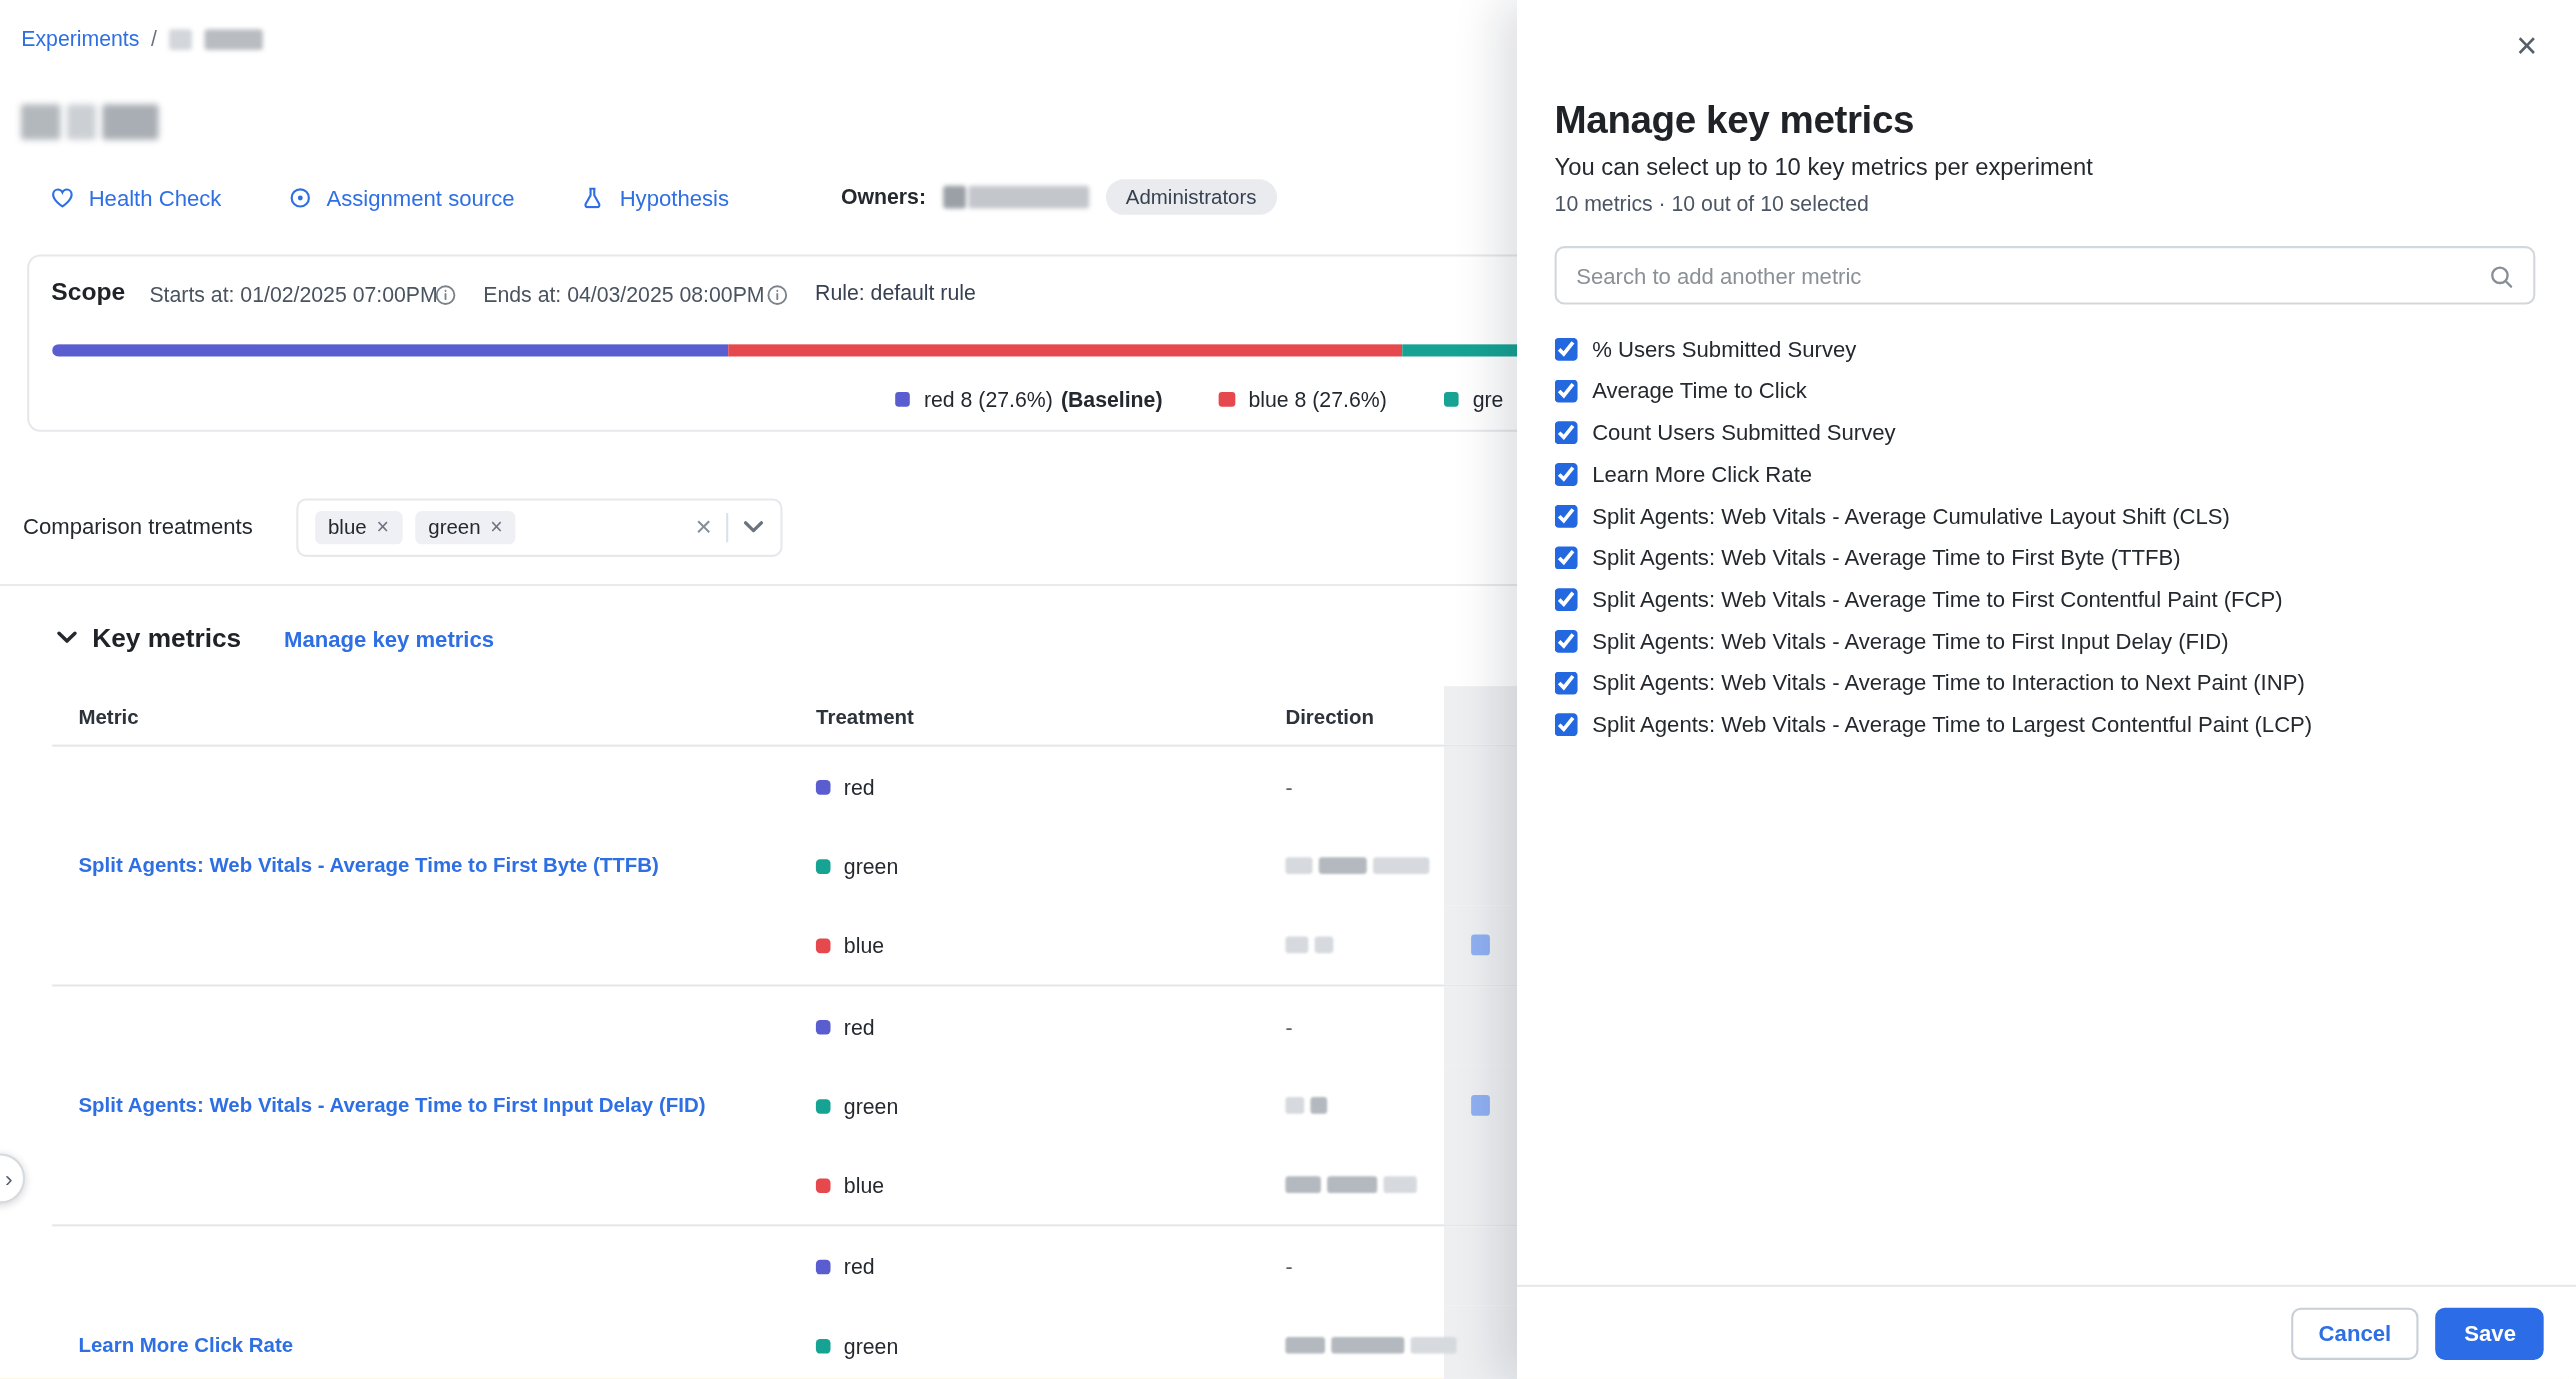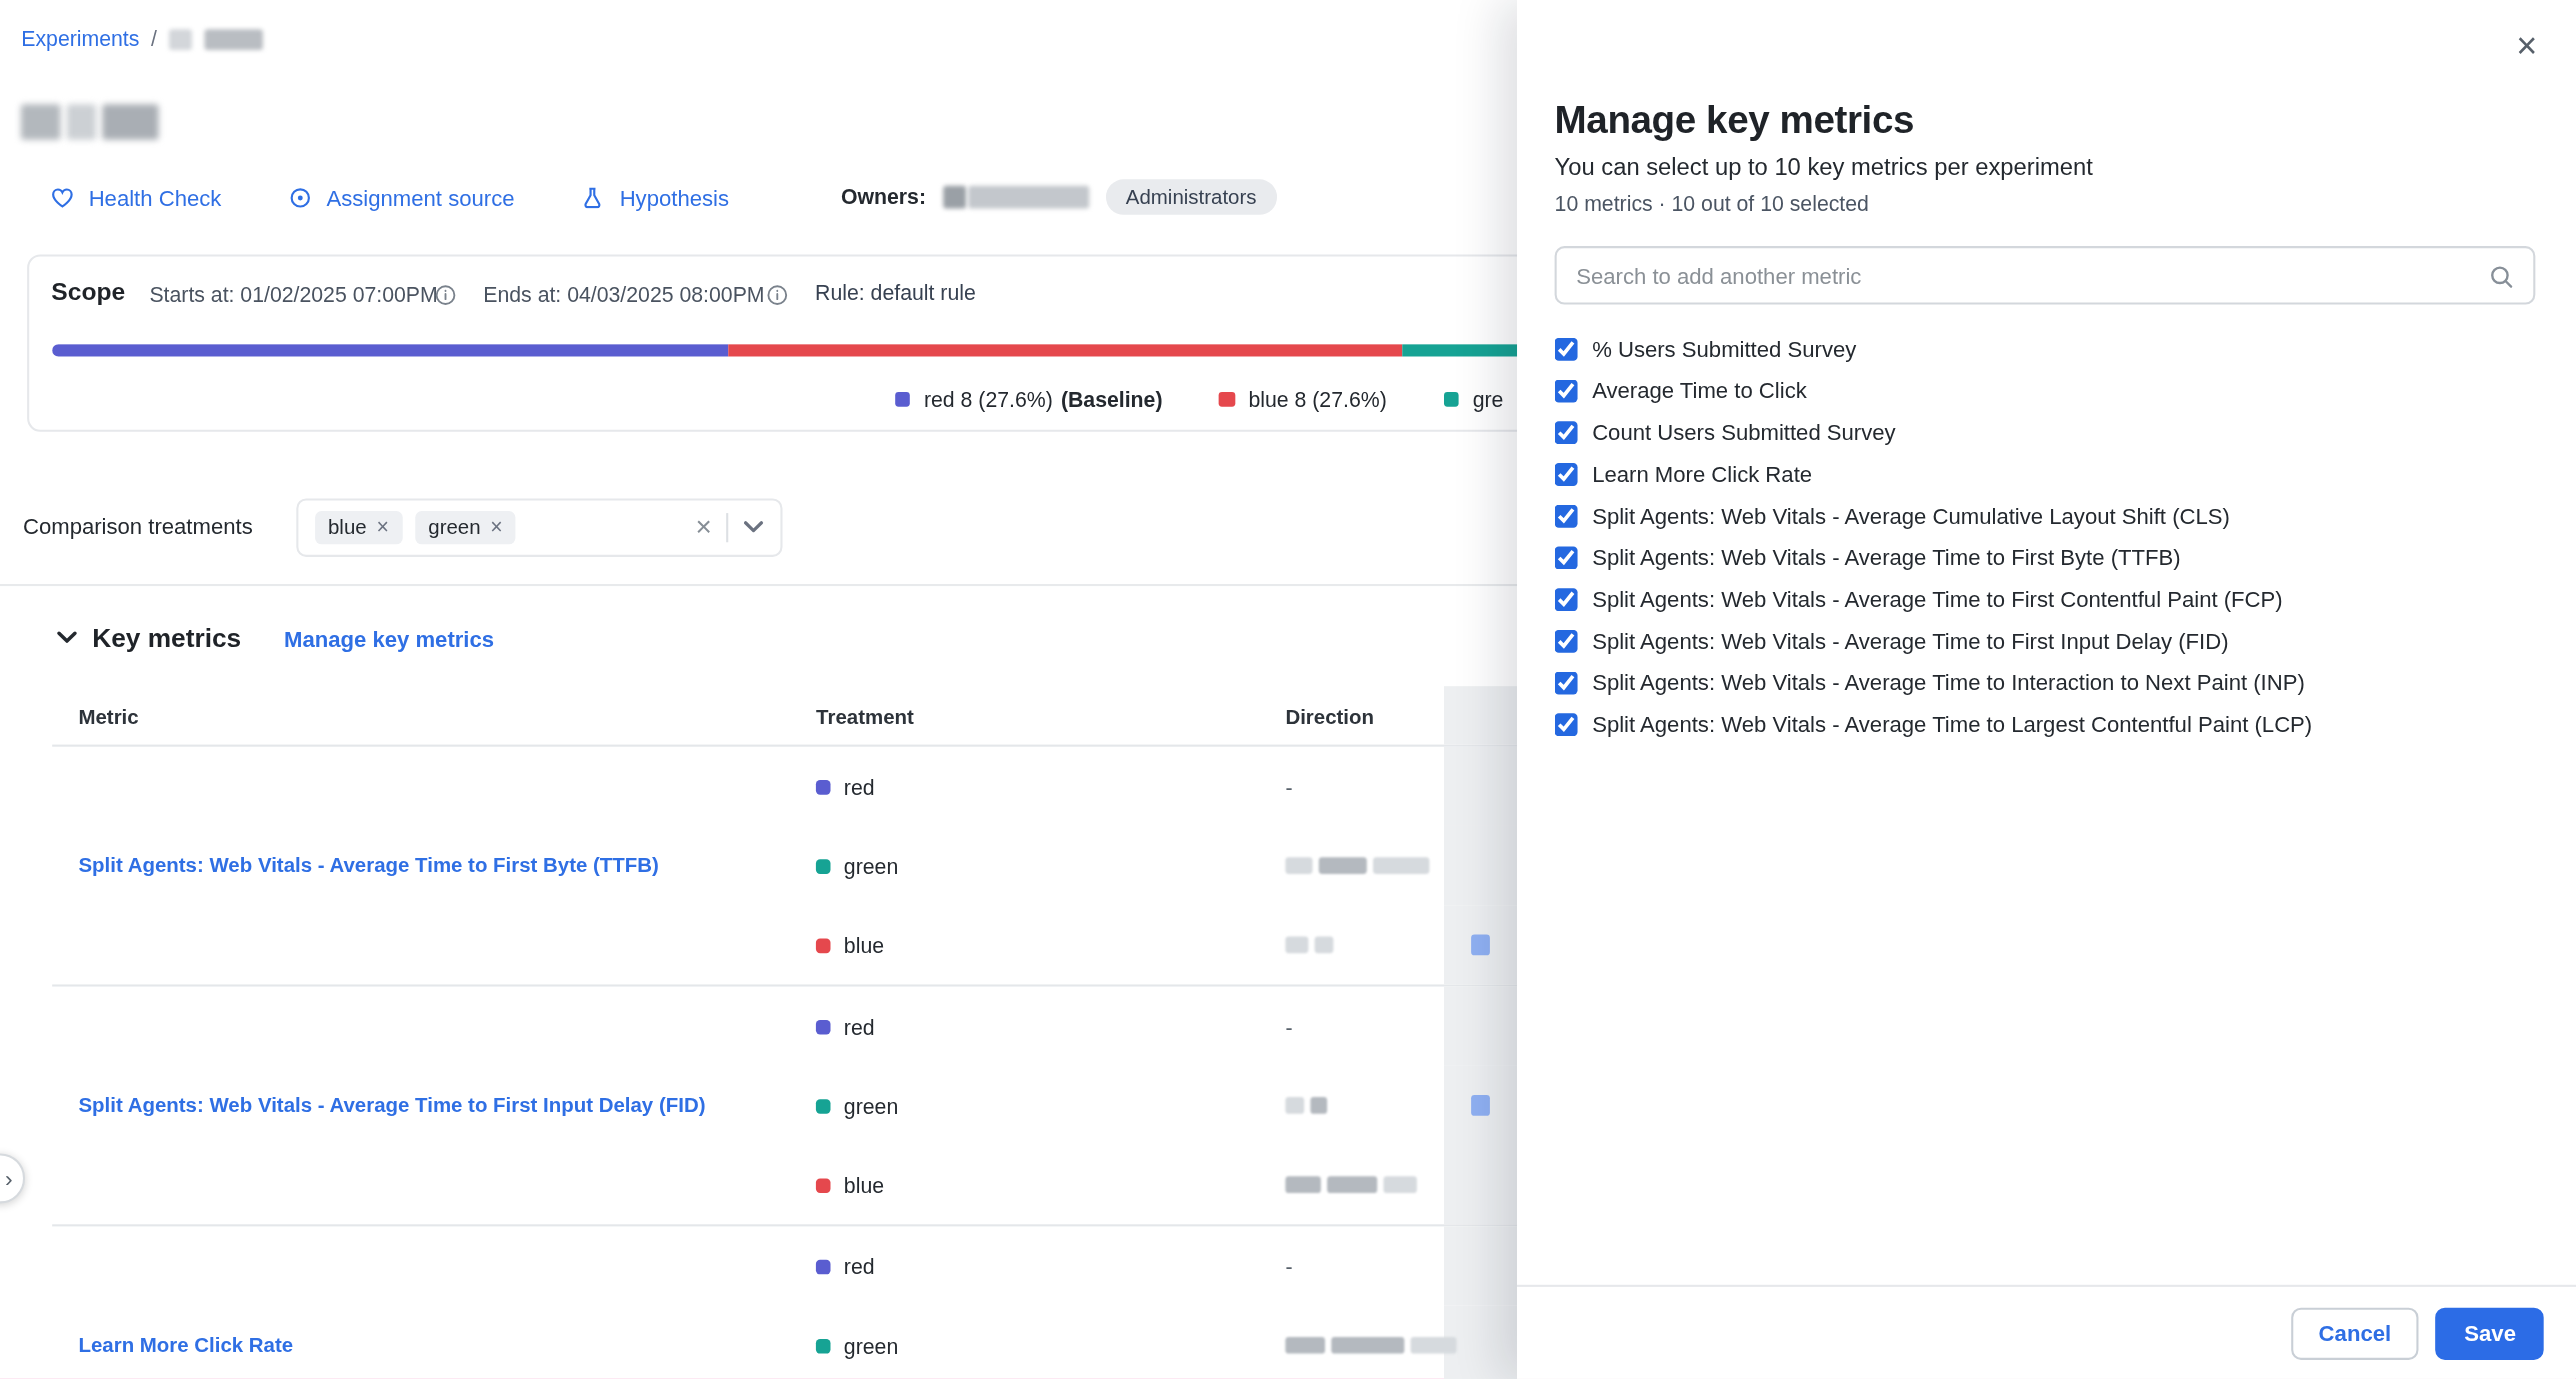--- a/index.html
+++ b/index.html
@@ -1,18 +1,18 @@
 <!DOCTYPE html>
 <html style="font-size:12.6px"><head>
 <meta charset="utf-8">
 <style>
   * { box-sizing: border-box; margin: 0; padding: 0; }
   html, body { background: #fff; }
   body { font-family: "Liberation Sans", sans-serif; }
-  .viewport { position: relative; width: 2576px; height: 1379px; overflow: hidden; background: #ec4899; }
+  .viewport { position: relative; width: 2576px; height: 1379px; overflow: hidden; background: #eab308; }
   .stage { position: absolute; top: 0; left: 0; width: 1234px; height: 661px;
            transform: scale(2.0867, 2.0857); transform-origin: 0 0; background: #fff; }
 
   
   .page { position: absolute; inset: 0; background: #fff; }
 
   .breadcrumb { position: absolute; left: 10.2px; top: 13.4px; display: flex; align-items: center; gap: 5.5px; font-size: 10.2px; }
   .breadcrumb a { color: #2f6fe4; text-decoration: none; font-weight: 500; cursor: pointer; }
   .breadcrumb .sep { color: #6b7280; }
   .redact { display: inline-block; border-radius: 1.6px; filter: blur(0.9px); }

